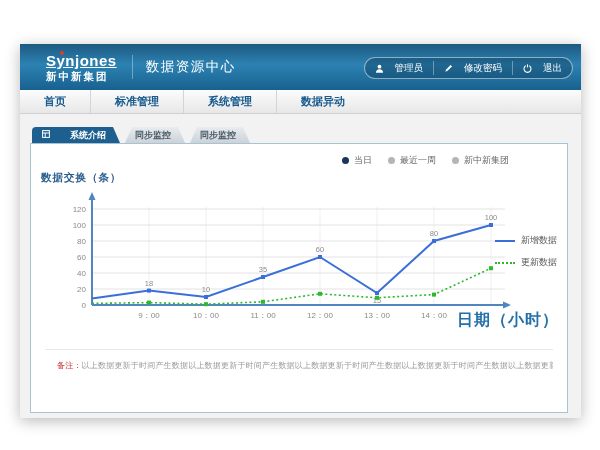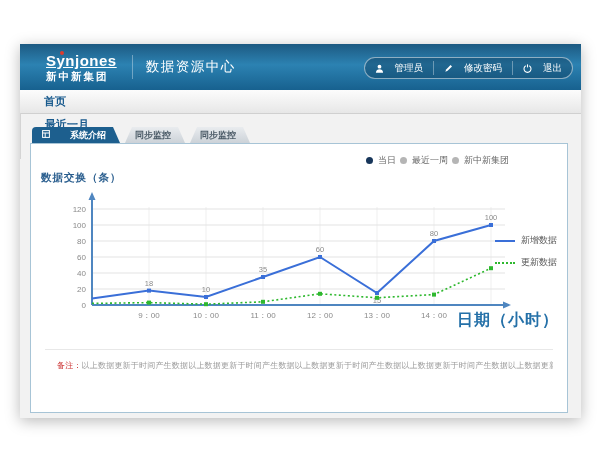--- a/index.html
+++ b/index.html
@@ -16,34 +16,34 @@
   .logo-sub{font-size:10.5px;font-weight:bold;letter-spacing:2px;display:block;margin-top:3px;}
   .header-divider{width:1px;height:24px;background:rgba(255,255,255,.35);margin:0 13px 0 15px;}
   .app-title{color:#fff;font-size:13.5px;letter-spacing:1.5px;}
   .user-pill{position:absolute;right:8px;top:13px;display:flex;align-items:center;height:20px;
              border:1px solid rgba(255,255,255,.5);border-radius:11px;background:rgba(8,40,66,.30);}
   .user-item{display:flex;align-items:center;gap:11px;padding:0 10px;color:#fff;font-size:9.5px;height:14px;cursor:pointer;}
   .user-item + .user-item{border-left:1px solid rgba(255,255,255,.35);justify-content:flex-end;}
   .user-item .uicon{display:inline-flex;align-items:center;}
   
   .nav{height:23px;background:linear-gradient(180deg,#fcfcfc,#e7e7e7);border-bottom:1px solid #d0d0d0;
-       display:flex;align-items:flex-start;flex-direction:column;}
+       display:flex;align-items:flex-start;}
   .nav-item{padding:0 24px;font-size:11px;font-weight:bold;color:#185a8d;line-height:23px;cursor:pointer;}
   .nav-item + .nav-item{border-left:1px solid #d4d4d4;}
   
   .content{position:absolute;left:10px;right:13px;top:83px;bottom:5px;}
   .tabs{display:flex;height:16px;margin-left:2px;gap:5px;}
   .tab{display:flex;align-items:center;gap:20px;font-size:9px;font-weight:bold;padding:0 14px 0 10px;cursor:pointer;
        clip-path:polygon(0 0,calc(100% - 7px) 0,100% 100%,0 100%);border-top-left-radius:4px;}
   .tab.active{background:#1d5f8e;color:#fff;}
   .tab.inactive{background:linear-gradient(180deg,#e9ecef,#ccd2d8);color:#4a5a66;
        clip-path:polygon(7px 0,calc(100% - 7px) 0,100% 100%,0 100%);}
   .panel{position:absolute;left:0;right:0;top:16px;bottom:0;background:#fff;border:1px solid #a7c4d6;}
   
-  .filters{position:absolute;top:10px;right:58px;display:flex;gap:4px;align-items:flex-start;}
+  .filters{position:absolute;top:10px;right:58px;display:flex;gap:16px;align-items:flex-start;}
   .filter{display:flex;align-items:center;gap:5px;font-size:9px;color:#666;cursor:pointer;}
   .radio-dot{width:7px;height:7px;border-radius:50%;background:#b5b5b5;display:inline-block;}
   .filter.selected .radio-dot{background:#17365a;}
   .ylabel{position:absolute;top:27px;left:10px;font-size:10.5px;font-weight:bold;color:#2b5f8f;letter-spacing:1px;}
   .xlabel{position:absolute;top:166px;right:8px;font-size:16px;font-weight:bold;color:#2470a8;letter-spacing:1px;}
   .chart-wrap{position:absolute;top:46px;left:16px;}
   .tick{font-size:8px;fill:#8a8a8a;}
   .plabel{font-size:7.5px;fill:#8a8a8a;}
   .legend{position:absolute;top:90px;right:10px;display:flex;flex-direction:column;gap:9px;}
   .legend-item{display:flex;align-items:center;gap:6px;font-size:9px;color:#555;cursor:pointer;}
@@ -94,21 +94,22 @@
                 <line x1="5" y1="0.4" x2="5" y2="3.8" stroke="#fff" stroke-width="1.2"></line>
               </svg>
             </span>
     <span>退出</span>
           </span>
         </div>
     </div>
 
     <div class="nav">
         <div class="nav-item">首页</div>
-        <div class="nav-item">最近一月</div>
+        <div class="nav-item">标准管理</div>
+        <div class="nav-item">系统管理</div>
         <div class="nav-item">数据异动</div>
       </div>
 
     <div class="content">
       <div class="tabs">
           <div class="tab active">
     <span><svg viewBox="0 0 8 8" width="8" height="8">
                 <rect x="0.6" y="0.6" width="6.8" height="6.8" fill="none" stroke="#fff"></rect>
                 <line x1="0.6" y1="3" x2="7.4" y2="3" stroke="#fff"></line>
                 <line x1="3.2" y1="3" x2="3.2" y2="7.4" stroke="#fff"></line>

